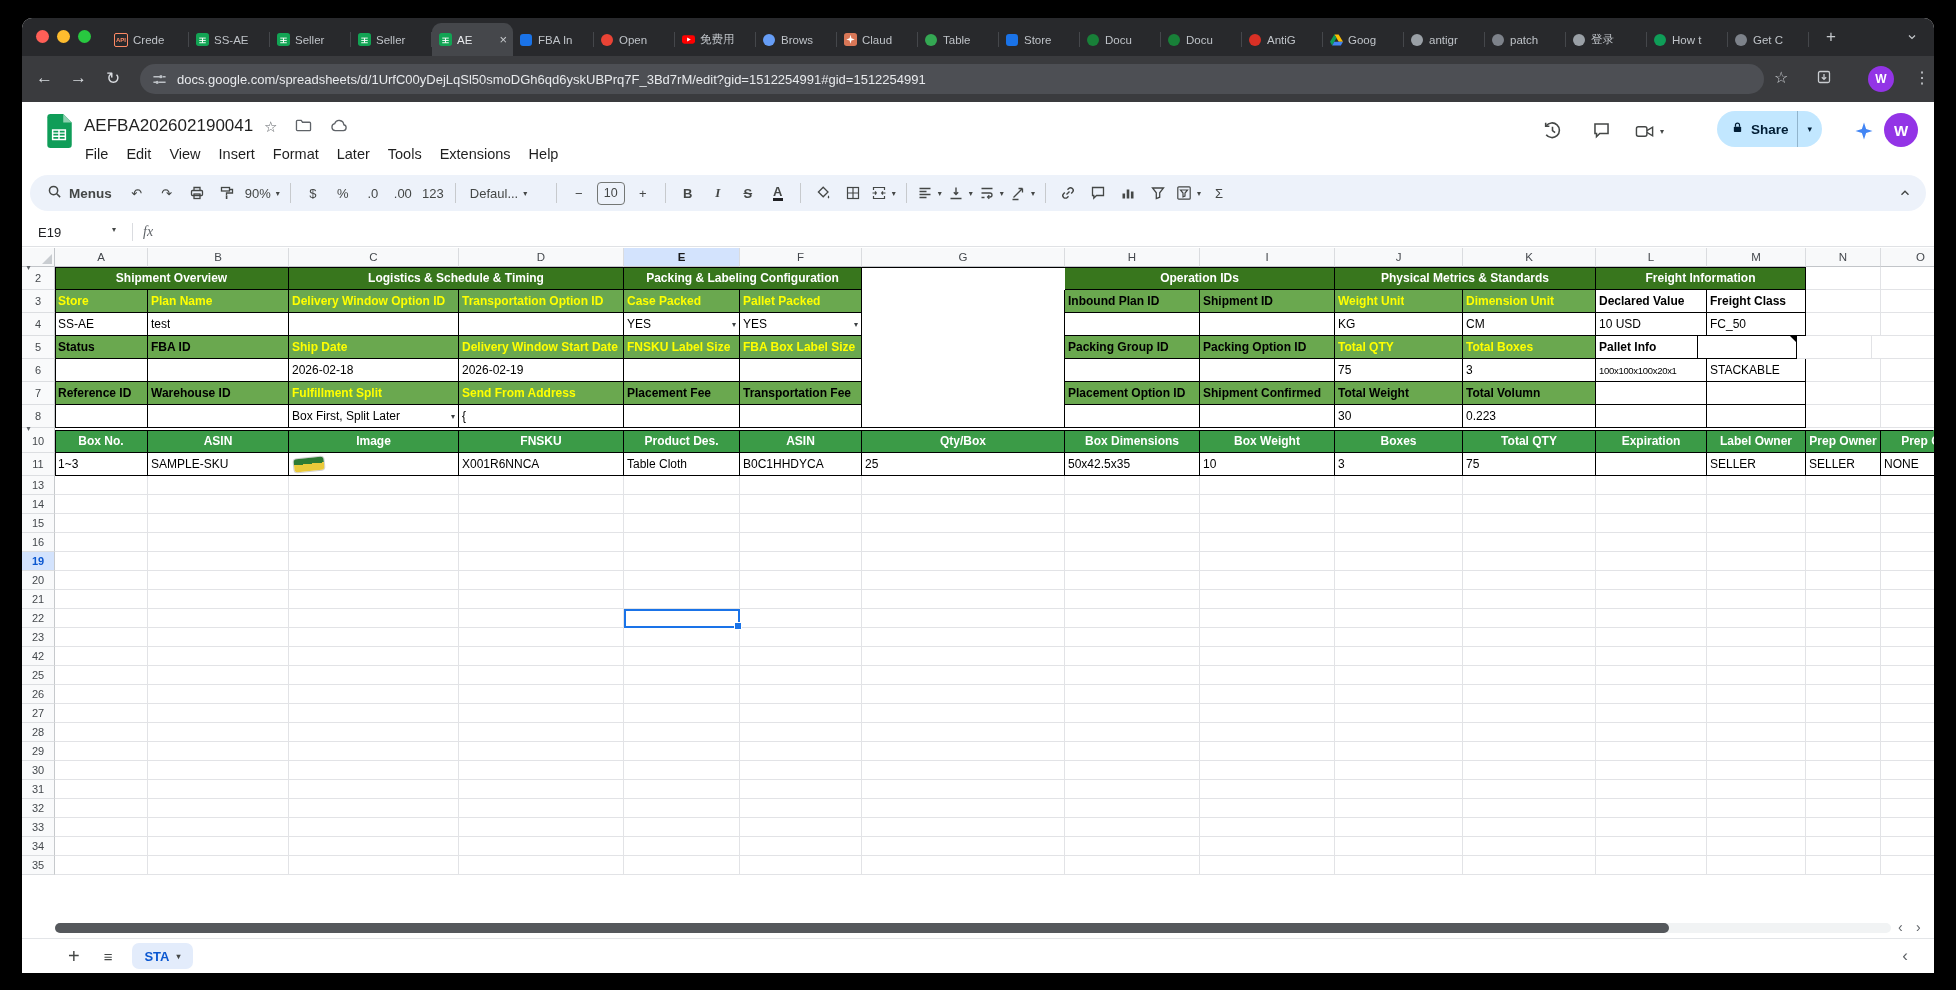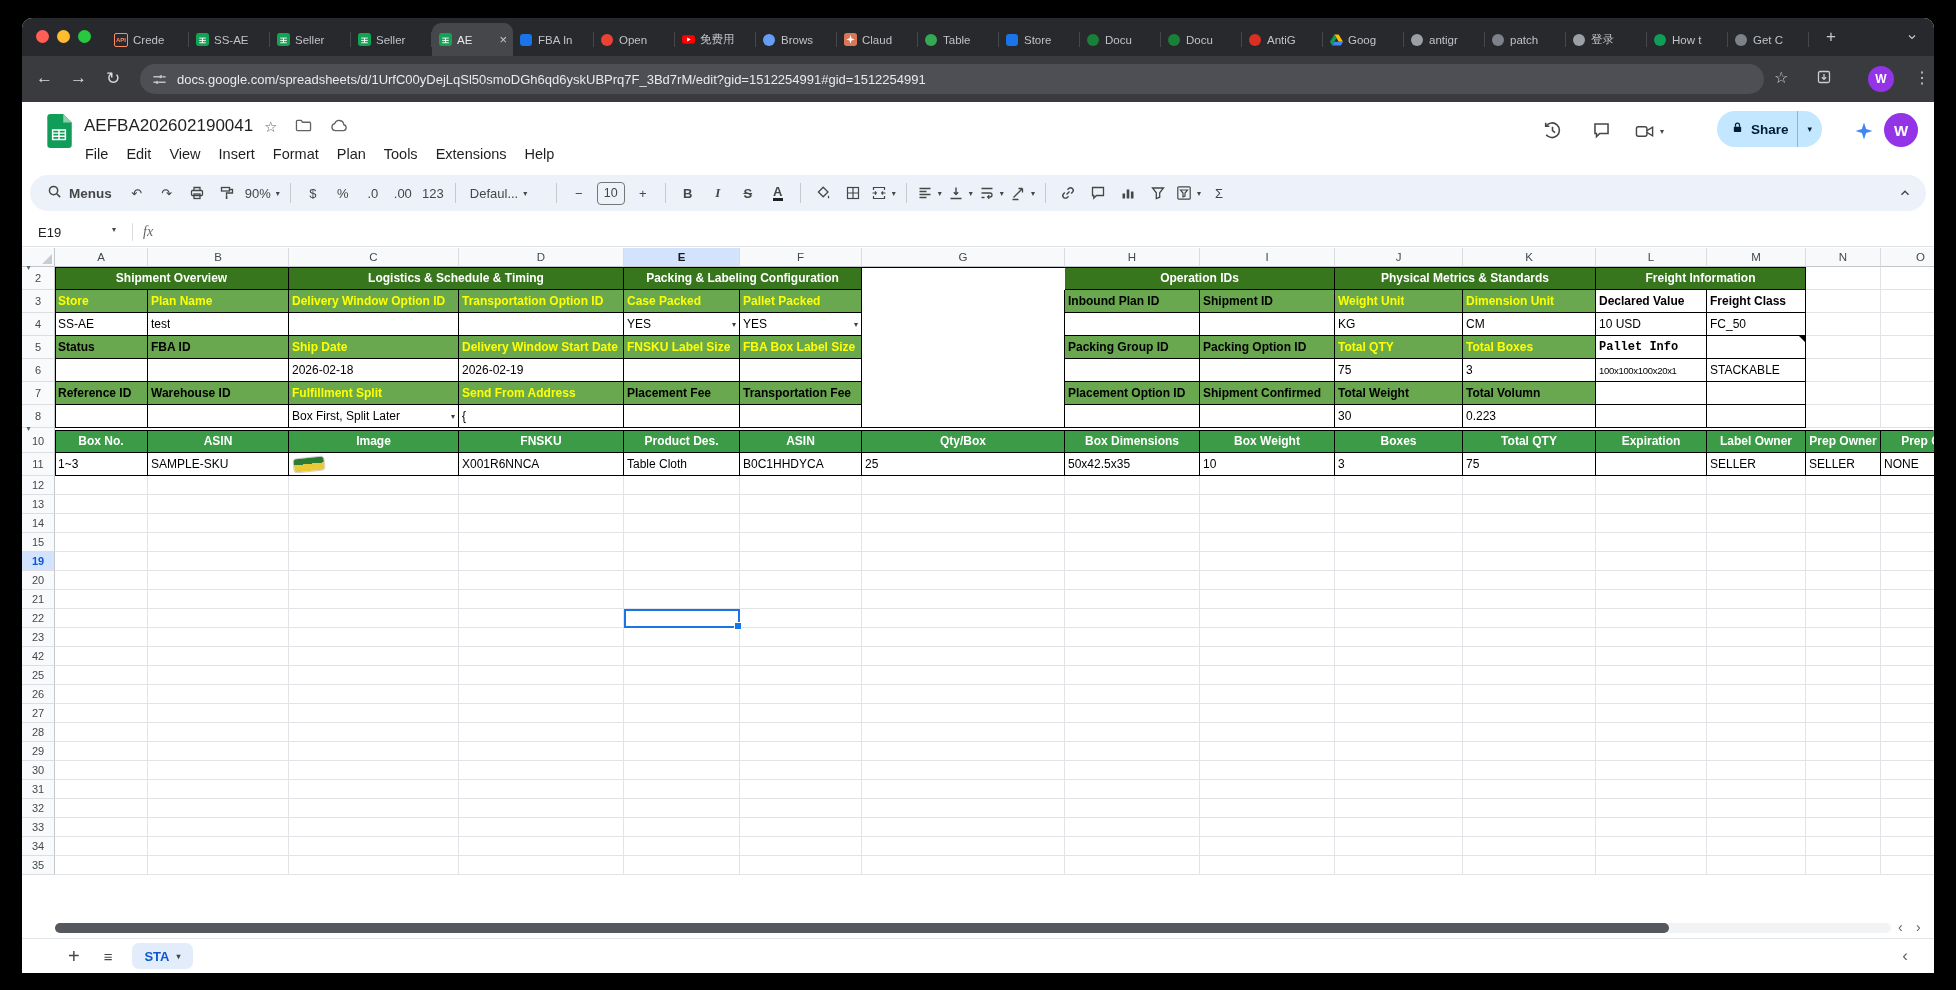--- a/index.html
+++ b/index.html
@@ -333,21 +333,21 @@
       <span><svg width="19" height="15" viewBox="0 0 20 16" fill="none" stroke="currentColor" stroke-width="1.4">
             <path d="M5.5 13.5a3.8 3.8 0 0 1-.6-7.5 5 5 0 0 1 9.7 1.2 3.2 3.2 0 0 1-.4 6.3z"></path>
           </svg></span>
     </div>
     <div class="menubar" id="menubar">
         <span class="menu-item">File</span>
         <span class="menu-item">Edit</span>
         <span class="menu-item">View</span>
         <span class="menu-item">Insert</span>
         <span class="menu-item">Format</span>
-        <span class="menu-item">Plan</span>
+        <span class="menu-item">Later</span>
         <span class="menu-item">Tools</span>
         <span class="menu-item">Extensions</span>
         <span class="menu-item">Help</span>
       </div>
     <span class="aicon" style="left:1520px;top:18px">
       <svg width="21" height="21" viewBox="0 0 20 20" fill="none" stroke="currentColor" stroke-width="1.5">
           <path d="M4 5.5A7 7 0 1 1 4 14"></path>
           <path d="M3.5 2.5v3.5H7"></path>
           <path d="M10 6.5V10l2.5 2"></path>
         </svg>
@@ -760,21 +760,21 @@
         </div>
         <div class="gc s-gb" style="width: 135px;">
           <span>Packing Option ID</span>
         </div>
         <div class="gc s-gy" style="width: 128px;">
           <span>Total QTY</span>
         </div>
         <div class="gc s-gy" style="width: 133px;">
           <span>Total Boxes</span>
         </div>
-        <div class="gc s-wb" style="width: 111px; font-family: Liberation Mono, monospace;">
+        <div class="gc s-wb" style="width: 102px;">
           <span>Pallet Info</span>
         </div>
         <div class="gc s-w" style="width: 99px;">
           <span class="cnote"></span>
         </div>
         <div class="gc s-e" style="width: 75px;"></div>
         <div class="gc s-e" style="width: 80px;"></div>
       </div>
       <div class="grow" style="height: 23px;">
         <div class="rh">6</div>
@@ -962,38 +962,20 @@
           <span>SELLER</span>
         </div>
         <div class="gc s-v" style="width: 75px;">
           <span>SELLER</span>
         </div>
         <div class="gc s-v" style="width: 80px;">
           <span>NONE</span>
         </div>
       </div>
       <div class="grow" style="height: 19px;">
-        <div class="rh">12</div>
-        <div class="gc s-e" style="width: 93px;"></div>
-        <div class="gc s-e" style="width: 141px;"></div>
-        <div class="gc s-e" style="width: 170px;"></div>
-        <div class="gc s-e" style="width: 165px;"></div>
-        <div class="gc s-e" style="width: 116px;"></div>
-        <div class="gc s-e" style="width: 122px;"></div>
-        <div class="gc s-e" style="width: 203px;"></div>
-        <div class="gc s-e" style="width: 135px;"></div>
-        <div class="gc s-e" style="width: 135px;"></div>
-        <div class="gc s-e" style="width: 128px;"></div>
-        <div class="gc s-e" style="width: 133px;"></div>
-        <div class="gc s-e" style="width: 111px;"></div>
-        <div class="gc s-e" style="width: 99px;"></div>
-        <div class="gc s-e" style="width: 75px;"></div>
-        <div class="gc s-e" style="width: 80px;"></div>
-      </div>
-      <div class="grow" style="height: 19px;">
         <div class="rh">13</div>
         <div class="gc s-e" style="width: 93px;"></div>
         <div class="gc s-e" style="width: 141px;"></div>
         <div class="gc s-e" style="width: 170px;"></div>
         <div class="gc s-e" style="width: 165px;"></div>
         <div class="gc s-e" style="width: 116px;"></div>
         <div class="gc s-e" style="width: 122px;"></div>
         <div class="gc s-e" style="width: 203px;"></div>
         <div class="gc s-e" style="width: 135px;"></div>
         <div class="gc s-e" style="width: 135px;"></div>
@@ -1017,20 +999,38 @@
         <div class="gc s-e" style="width: 135px;"></div>
         <div class="gc s-e" style="width: 128px;"></div>
         <div class="gc s-e" style="width: 133px;"></div>
         <div class="gc s-e" style="width: 111px;"></div>
         <div class="gc s-e" style="width: 99px;"></div>
         <div class="gc s-e" style="width: 75px;"></div>
         <div class="gc s-e" style="width: 80px;"></div>
       </div>
       <div class="grow" style="height: 19px;">
         <div class="rh">15</div>
+        <div class="gc s-e" style="width: 93px;"></div>
+        <div class="gc s-e" style="width: 141px;"></div>
+        <div class="gc s-e" style="width: 170px;"></div>
+        <div class="gc s-e" style="width: 165px;"></div>
+        <div class="gc s-e" style="width: 116px;"></div>
+        <div class="gc s-e" style="width: 122px;"></div>
+        <div class="gc s-e" style="width: 203px;"></div>
+        <div class="gc s-e" style="width: 135px;"></div>
+        <div class="gc s-e" style="width: 135px;"></div>
+        <div class="gc s-e" style="width: 128px;"></div>
+        <div class="gc s-e" style="width: 133px;"></div>
+        <div class="gc s-e" style="width: 111px;"></div>
+        <div class="gc s-e" style="width: 99px;"></div>
+        <div class="gc s-e" style="width: 75px;"></div>
+        <div class="gc s-e" style="width: 80px;"></div>
+      </div>
+      <div class="grow" style="height: 19px;">
+        <div class="rh">16</div>
         <div class="gc s-e" style="width: 93px;"></div>
         <div class="gc s-e" style="width: 141px;"></div>
         <div class="gc s-e" style="width: 170px;"></div>
         <div class="gc s-e" style="width: 165px;"></div>
         <div class="gc s-e" style="width: 116px;"></div>
         <div class="gc s-e" style="width: 122px;"></div>
         <div class="gc s-e" style="width: 203px;"></div>
         <div class="gc s-e" style="width: 135px;"></div>
         <div class="gc s-e" style="width: 135px;"></div>
         <div class="gc s-e" style="width: 128px;"></div>

